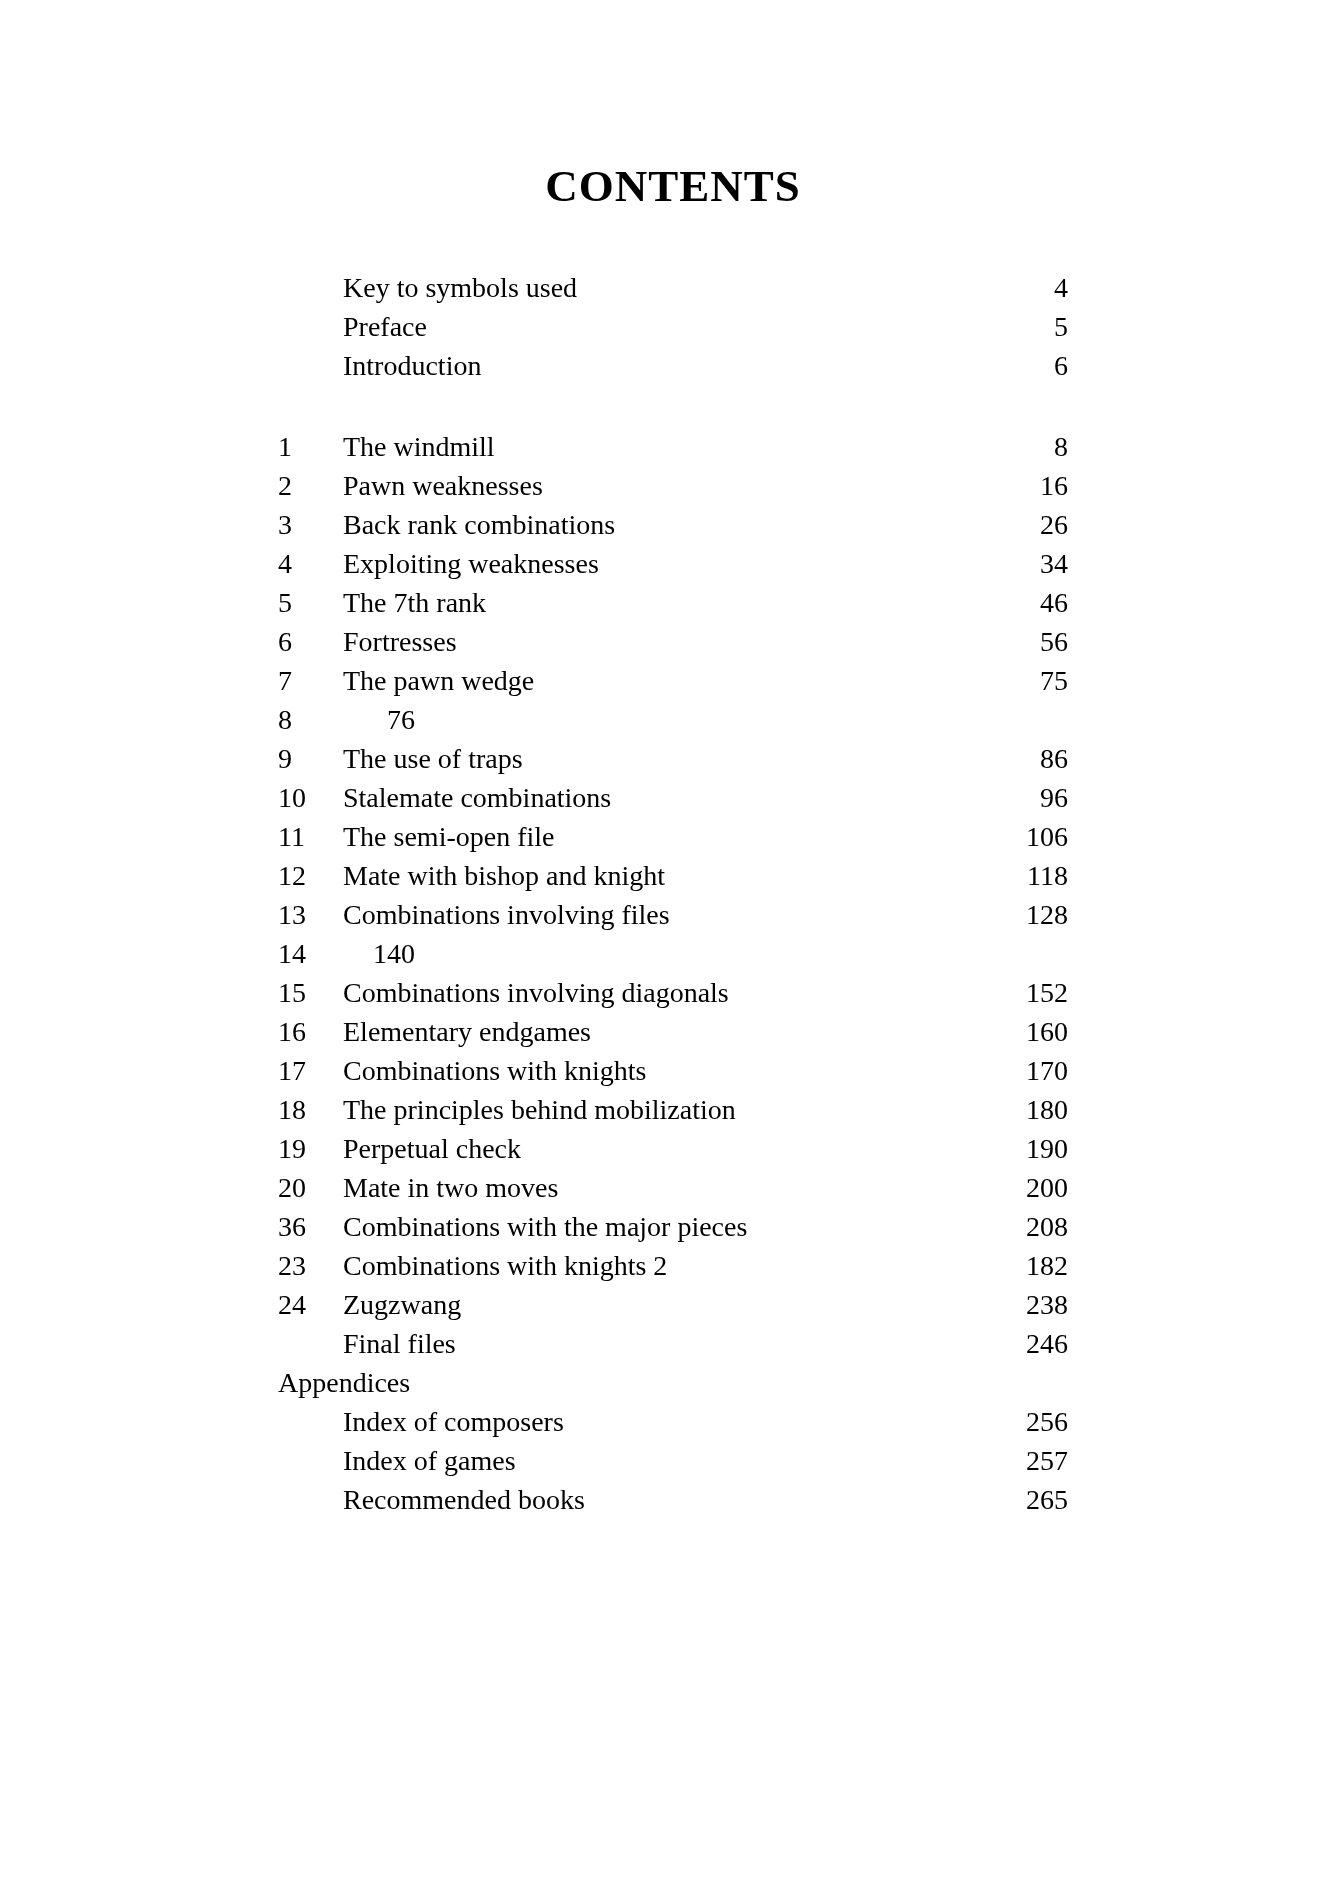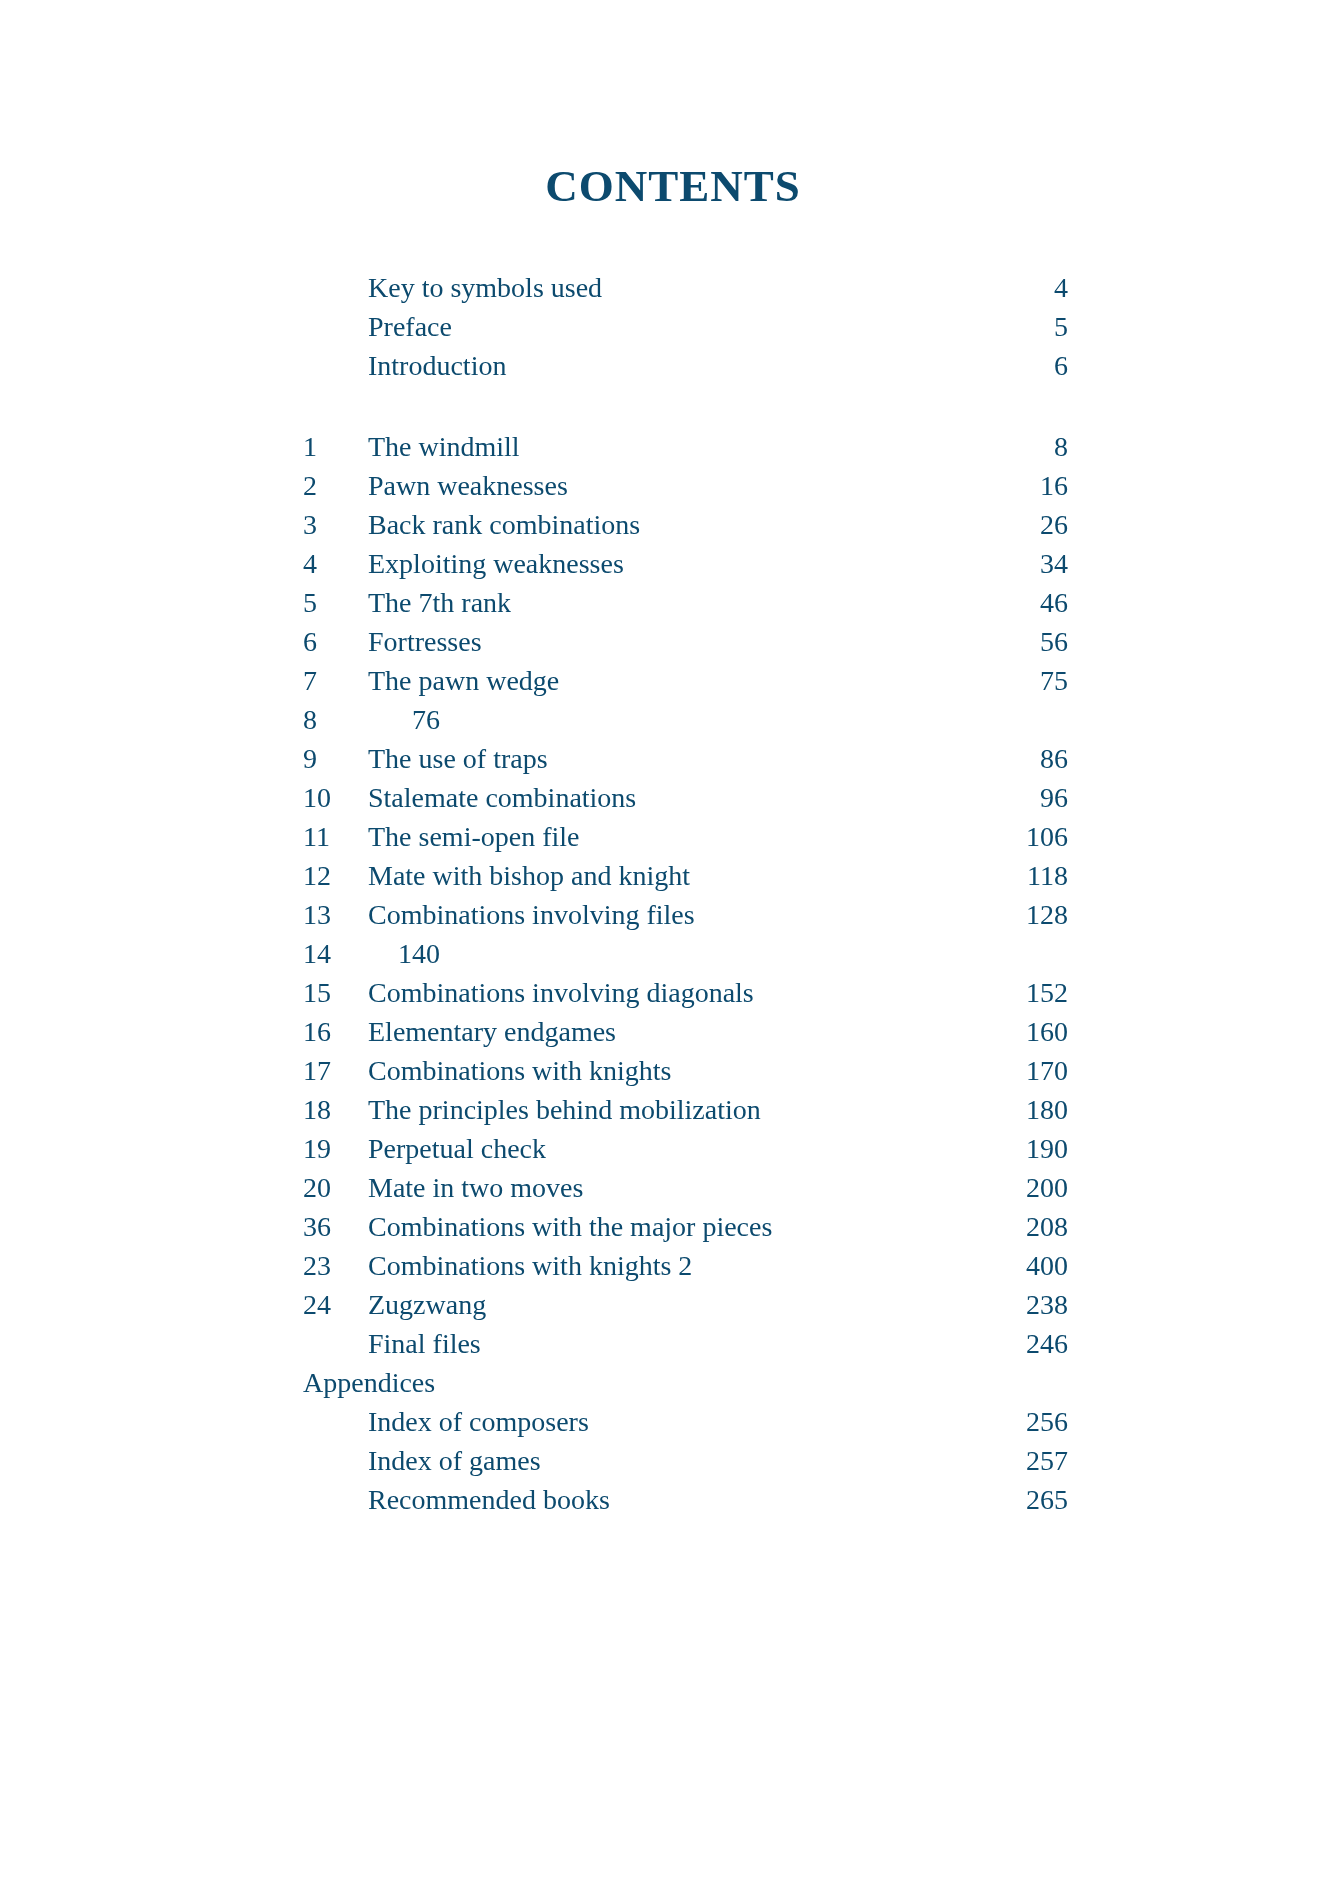--- a/index.html
+++ b/index.html
@@ -2,21 +2,21 @@
 <html><head>
 <meta charset="utf-8">
 <style>
   html, body { margin: 0; padding: 0; background: #ffffff; }
   .page {
     position: relative;
     width: 1339px;
     height: 1890px;
     background: #ffffff;
     font-family: "Liberation Serif", "DejaVu Serif", serif;
-    color: #0c4a6e;
+    color: #000000;
     overflow: hidden;
   }
   .page-title {
     position: absolute;
     top: 160px;
     left: 278px;
     width: 790px;
     margin: 0;
     text-align: center;
     font-size: 45px;
@@ -25,21 +25,21 @@
   }
   .toc {
     position: absolute;
     top: 268px;
     left: 278px;
     width: 790px;
     font-size: 28px;
     line-height: 39px;
   }
   .toc-spacer { height: 42px; }
-  .row { display: flex; align-items: flex-end; margin-left: 25px; }
+  .row { display: flex; align-items: flex-end; }
   .num   { flex: 0 0 65px; }
   .label { flex: 1 1 auto; }
   .pageno { flex: 0 0 auto; min-width: 72px; text-align: right; }
   .appendices-label { display: block; }
 </style>
 </head>
 <body>
 
 <div class="page">
   <h1 class="page-title">CONTENTS</h1>
@@ -163,21 +163,21 @@
           <span class="pageno">200</span>
         </div>
         <div class="row">
           <span class="num">36</span>
           <span class="label">Combinations with the major pieces</span>
           <span class="pageno">208</span>
         </div>
         <div class="row">
           <span class="num">23</span>
           <span class="label">Combinations with knights 2</span>
-          <span class="pageno">400</span>
+          <span class="pageno">182</span>
         </div>
         <div class="row">
           <span class="num">24</span>
           <span class="label">Zugzwang</span>
           <span class="pageno">238</span>
         </div>
         <div class="row">
           <span class="num"></span>
           <span class="label">Final files</span>
           <span class="pageno">246</span>

